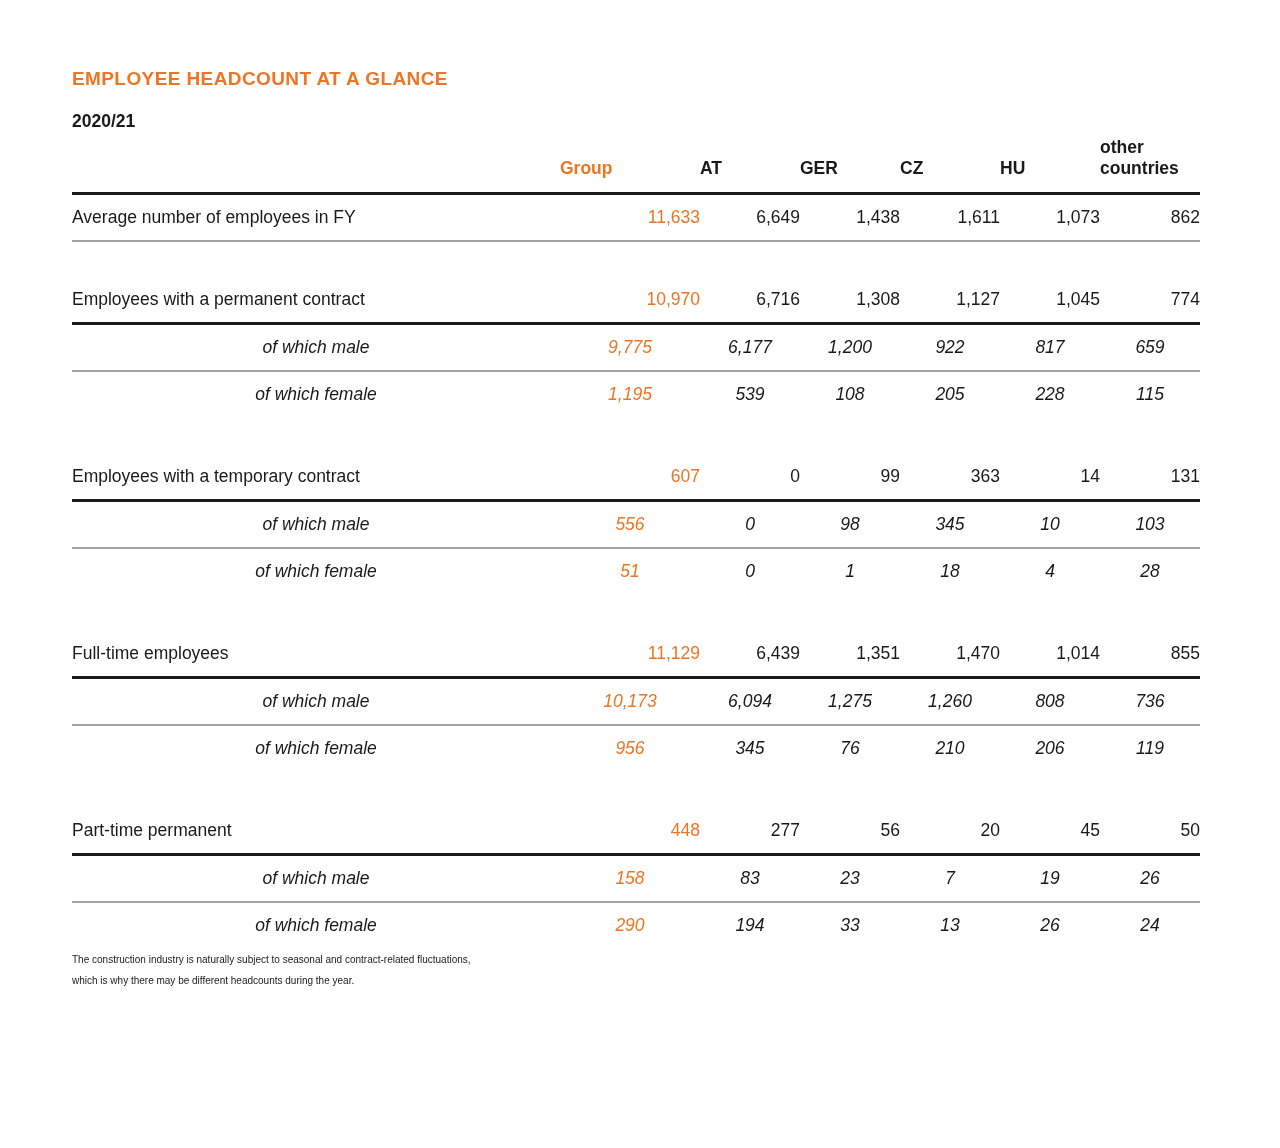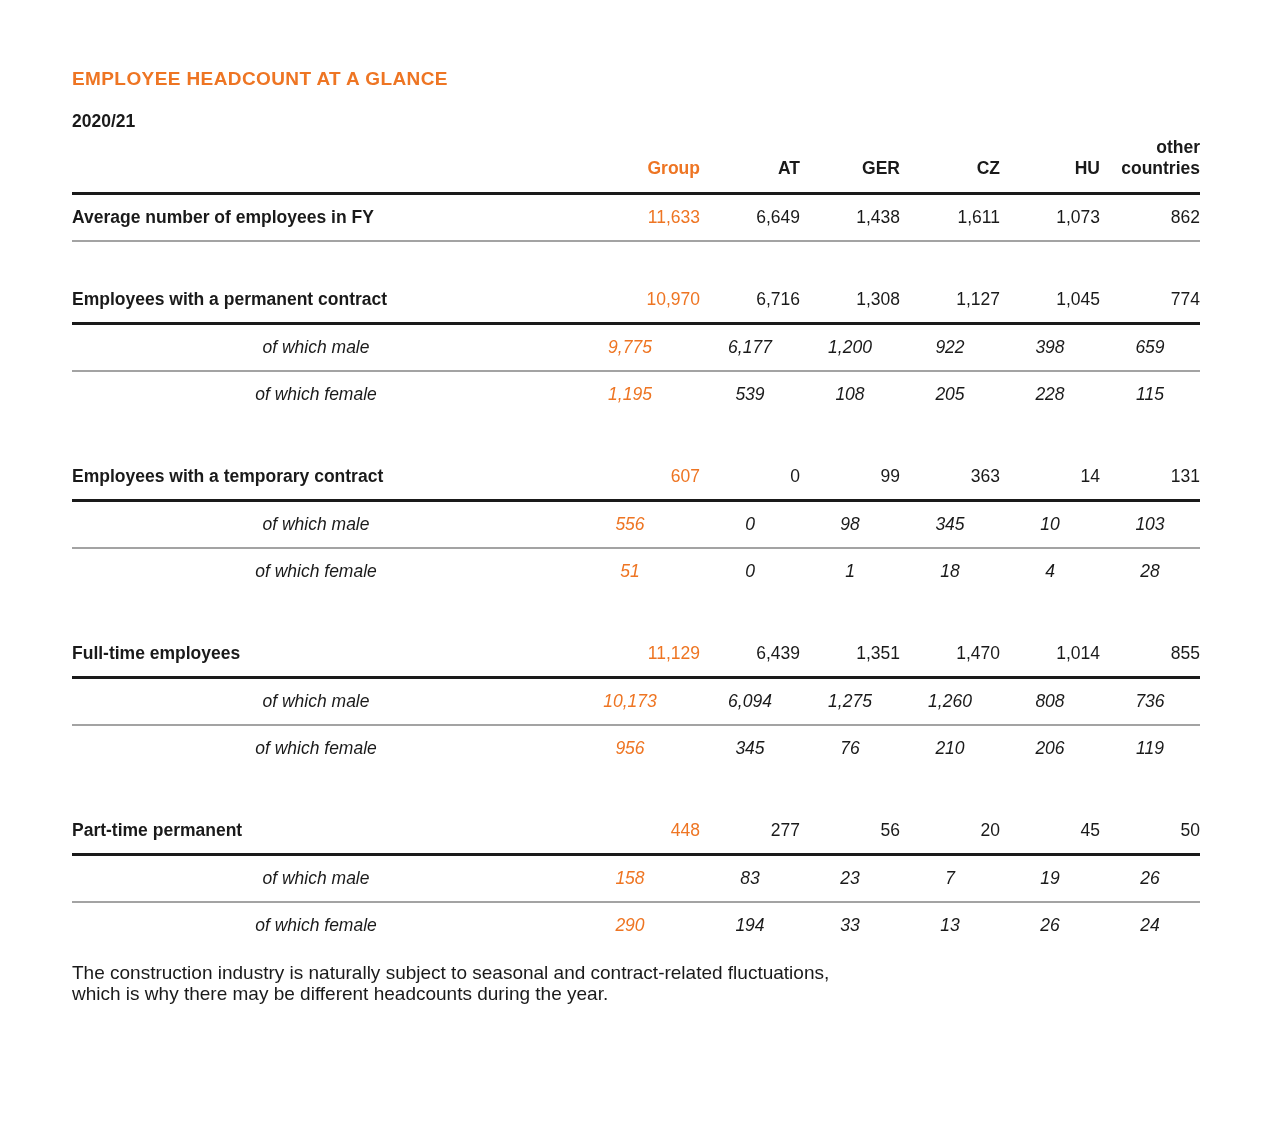--- a/index.html
+++ b/index.html
@@ -20,39 +20,39 @@
     color:var(--orange);font-size:19px;font-weight:bold;
     letter-spacing:.4px;line-height:20px;
   }
   .period{
     margin-top:22px;font-size:17.5px;font-weight:bold;line-height:20px;color:var(--ink);
   }
   table.headcount{
     border-collapse:collapse;table-layout:fixed;width:1128px;margin-top:6px;
   }
   thead th{
-    vertical-align:bottom;text-align:right;font-size:17.5px;font-weight:bold;
+    vertical-align:bottom;text-align:left;font-size:17.5px;font-weight:bold;
     padding:0 0 13px 0;border-bottom:3px solid var(--rule-heavy);
     line-height:21px;color:var(--ink);
   }
   thead th.label-col{text-align:left;}
   thead th.group-col{color:var(--orange);}
   tbody td{
     height:47px;font-size:17.5px;padding:0;vertical-align:middle;color:var(--ink);
   }
   tbody td.num{text-align:right;}
   tbody td.group{color:var(--orange);}
-  tr.style-bold td.label{font-weight:bold;}
+  tr.style-bold td.label{font-weight:normal;}
   tr.style-italic td{font-style:italic;text-align:center;}
   tr.rule-heavy td{border-bottom:3px solid var(--rule-heavy);}
   tr.rule-light td{border-bottom:2px solid var(--rule-light);}
   tr.rule-none td{border-bottom:none;}
   tr.spacer td{height:36px;border:none;}
   .footnote{
-    margin-top:13px;font-size:19px;line-height:21px;color:var(--ink);
+    font-size:10px;line-height:21px;color:var(--ink);
   }
 </style>
 </head>
 <body>
 
 <div class="page">
   <div class="title">EMPLOYEE HEADCOUNT AT A GLANCE</div>
   <div class="period">2020/21</div>
 
   <table class="headcount">
@@ -97,21 +97,21 @@
           <td class="num">1,127</td>
           <td class="num">1,045</td>
           <td class="num">774</td>
         </tr>
         <tr class="style-italic rule-light">
           <td class="label">of which male</td>
           <td class="num group">9,775</td>
           <td class="num">6,177</td>
           <td class="num">1,200</td>
           <td class="num">922</td>
-          <td class="num">398</td>
+          <td class="num">817</td>
           <td class="num">659</td>
         </tr>
         <tr class="style-italic rule-none">
           <td class="label">of which female</td>
           <td class="num group">1,195</td>
           <td class="num">539</td>
           <td class="num">108</td>
           <td class="num">205</td>
           <td class="num">228</td>
           <td class="num">115</td>

